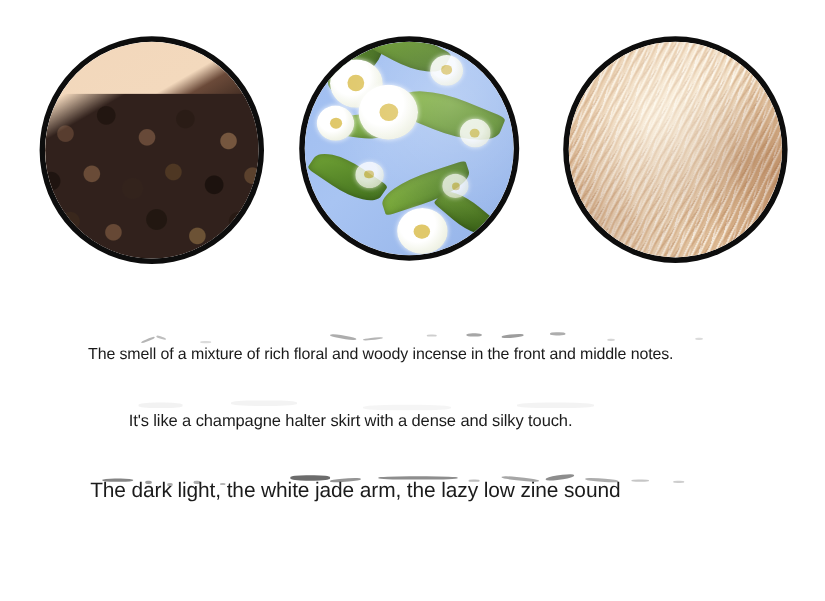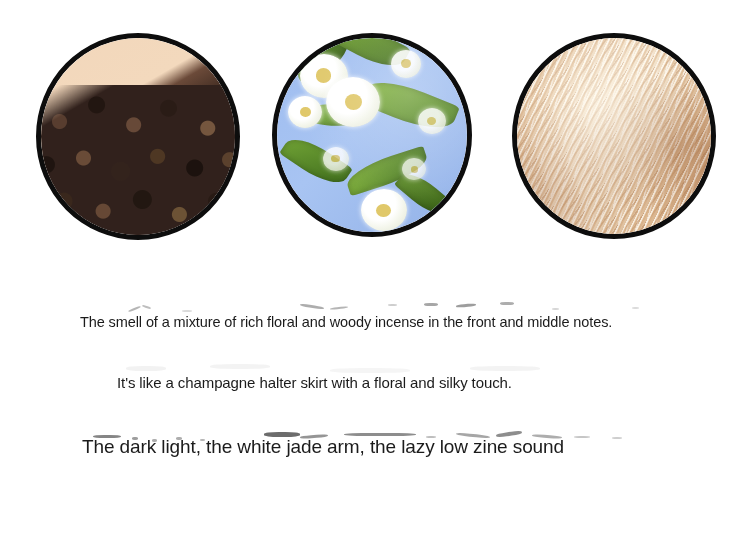--- a/index.html
+++ b/index.html
@@ -315,17 +315,17 @@
     <span class="smudge sm-x"></span>
     <span class="smudge sm-y"></span>
     <span class="smudge sm-z"></span>
     <span class="smudge sm-aa"></span>
     <span class="smudge sm-ab"></span>
     <span class="smudge sm-ac"></span>
   </div>
 
   <div class="caption caption-1">The smell of a mixture of rich floral and woody incense in the front and middle notes.</div>
 
-  <div class="caption caption-2">It's like a champagne halter skirt with a floral and silky touch.</div>
+  <div class="caption caption-2">It's like a champagne halter skirt with a dense and silky touch.</div>
 
   <div class="caption caption-3">The dark light, the white jade arm, the lazy low zine sound</div>
 
 </div>
 
 </body></html>

